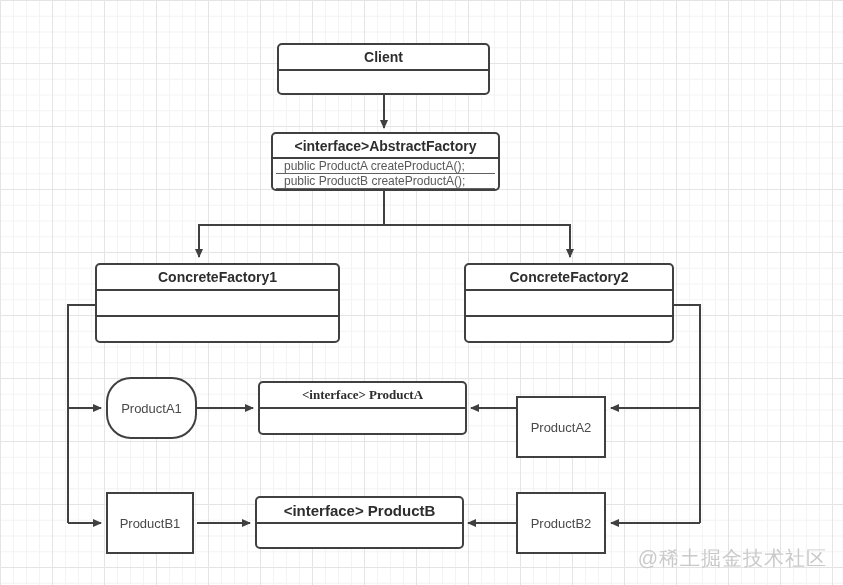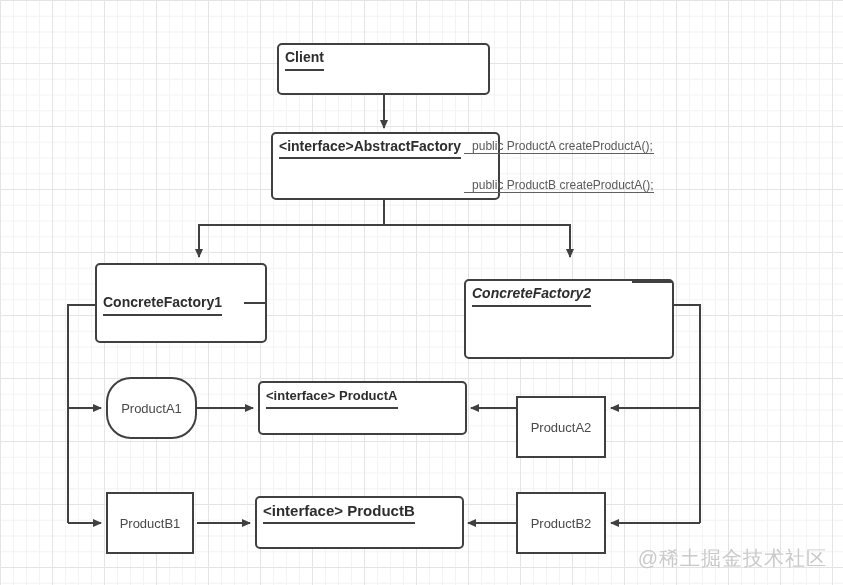--- a/index.html
+++ b/index.html
@@ -24,22 +24,21 @@
     left: 0; top: 0;
     pointer-events: none;
   }
 
   .uml-box {
     position: absolute;
     background: #ffffff;
     border: 2px solid #404040;
     box-sizing: border-box;
     display: flex;
-    flex-direction: row;
-    padding-left: 6px;
+    flex-direction: column;
   }
   .rounded { border-radius: 5px; }
 
   .uml-title {
     font-weight: bold;
     font-size: 14px;
     color: #2d2d2d;
     display: flex;
     align-items: center;
     justify-content: center;
@@ -56,21 +55,21 @@
     flex-direction: column;
     justify-content: center;
   }
   .method-row {
     height: 14px;
     font-size: 12px;
     color: #595959;
     display: flex;
     align-items: center;
     padding-left: 8px;
-    margin: 12px 3px;
+    margin: 0 3px;
     border-bottom: 1px solid #606060;
     white-space: nowrap;
   }
 
   .product-box {
     position: absolute;
     background: #ffffff;
     border: 2px solid #404040;
     box-sizing: border-box;
     display: flex;
@@ -116,46 +115,46 @@
       <path d="M197,523 L250,523" marker-end="url(#arrow)"></path>
       <path d="M516,523 L468,523" marker-end="url(#arrow)"></path>
     </g>
   </svg>
 
   <div class="uml-box rounded" style="left:277px; top:43px; width:213px; height:52px;">
     <div class="uml-title" style="height:24px">Client</div>
     <div class="uml-compartment"></div>
   </div>
 
-  <div class="uml-box rounded" style="left:271px; top:132px; width:229px; height:68px;">
+  <div class="uml-box rounded" style="left:271px; top:132px; width:229px; height:59px;">
     <div class="uml-title" style="height:23px">&lt;interface&gt;AbstractFactory</div>
     <div class="methods">
       <div class="method-row">public ProductA createProductA();</div>
       <div class="method-row">public ProductB createProductA();</div>
     </div>
   </div>
 
-  <div class="uml-box rounded" style="left:95px; top:263px; width:172px; height:80px;align-items:center;">
+  <div class="uml-box rounded" style="left:95px; top:263px; width:245px; height:80px;">
     <div class="uml-title" style="height:24px">ConcreteFactory1</div>
     <div class="uml-compartment"></div>
     <div class="uml-compartment divided"></div>
   </div>
 
-  <div class="uml-box rounded" style="left:464px; top:279px; width:210px; height:80px;font-style:italic;">
+  <div class="uml-box rounded" style="left:464px; top:263px; width:210px; height:80px;">
     <div class="uml-title" style="height:24px">ConcreteFactory2</div>
     <div class="uml-compartment"></div>
     <div class="uml-compartment divided"></div>
   </div>
 
   <div class="product-box" style="left:106px; top:377px; width:91px; height:62px;border-radius:25px;">
     <span>ProductA1</span>
   </div>
 
   <div class="uml-box rounded" style="left:258px; top:381px; width:209px; height:54px;">
-    <div class="uml-title" style="height:24px; font-size:13px;">&lt;interface&gt; ProductA</div>
+    <div class="uml-title" style="height:24px; font-size:13px;font-family:Liberation Serif, serif;">&lt;interface&gt; ProductA</div>
     <div class="uml-compartment"></div>
   </div>
 
   <div class="product-box" style="left:516px; top:396px; width:90px; height:62px;">
     <span>ProductA2</span>
   </div>
 
   <div class="product-box" style="left:106px; top:492px; width:88px; height:62px;">
     <span>ProductB1</span>
   </div>

